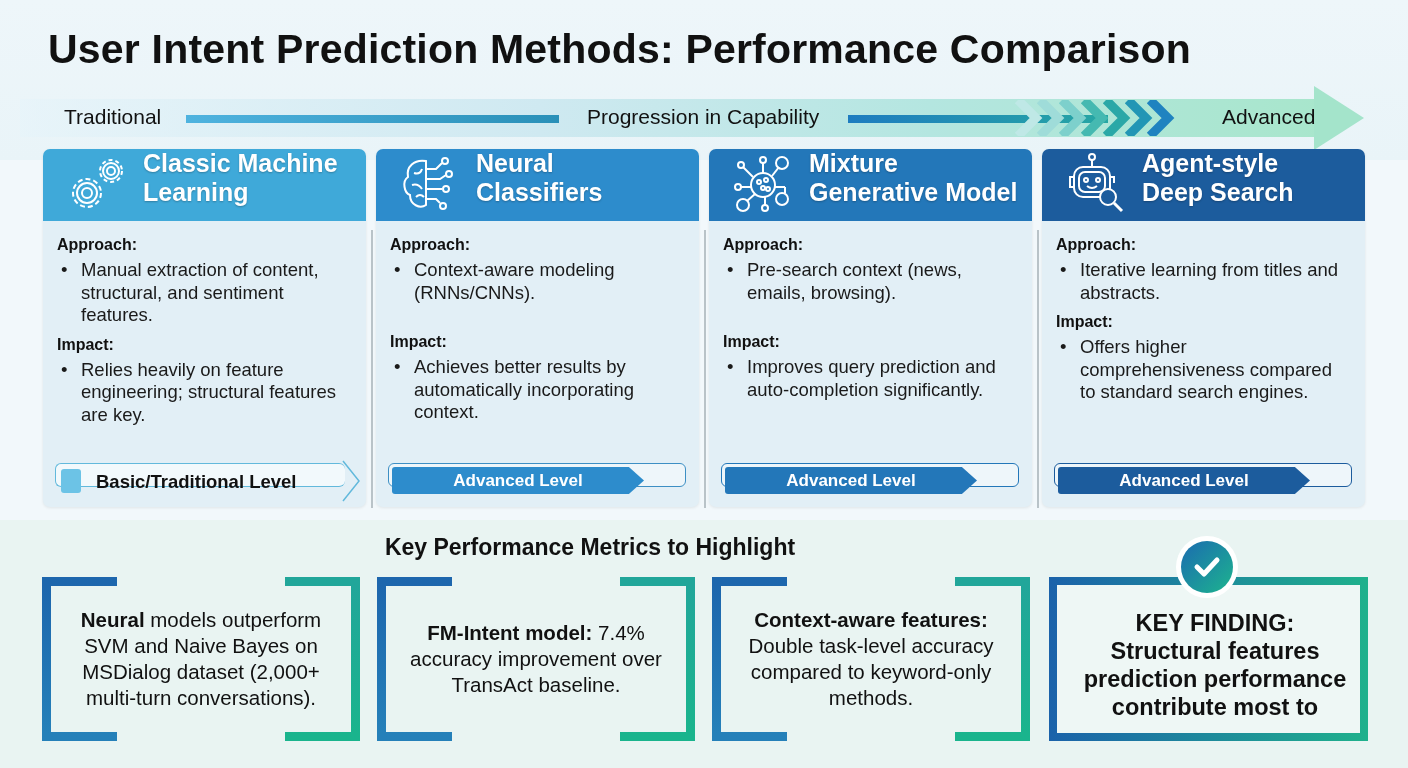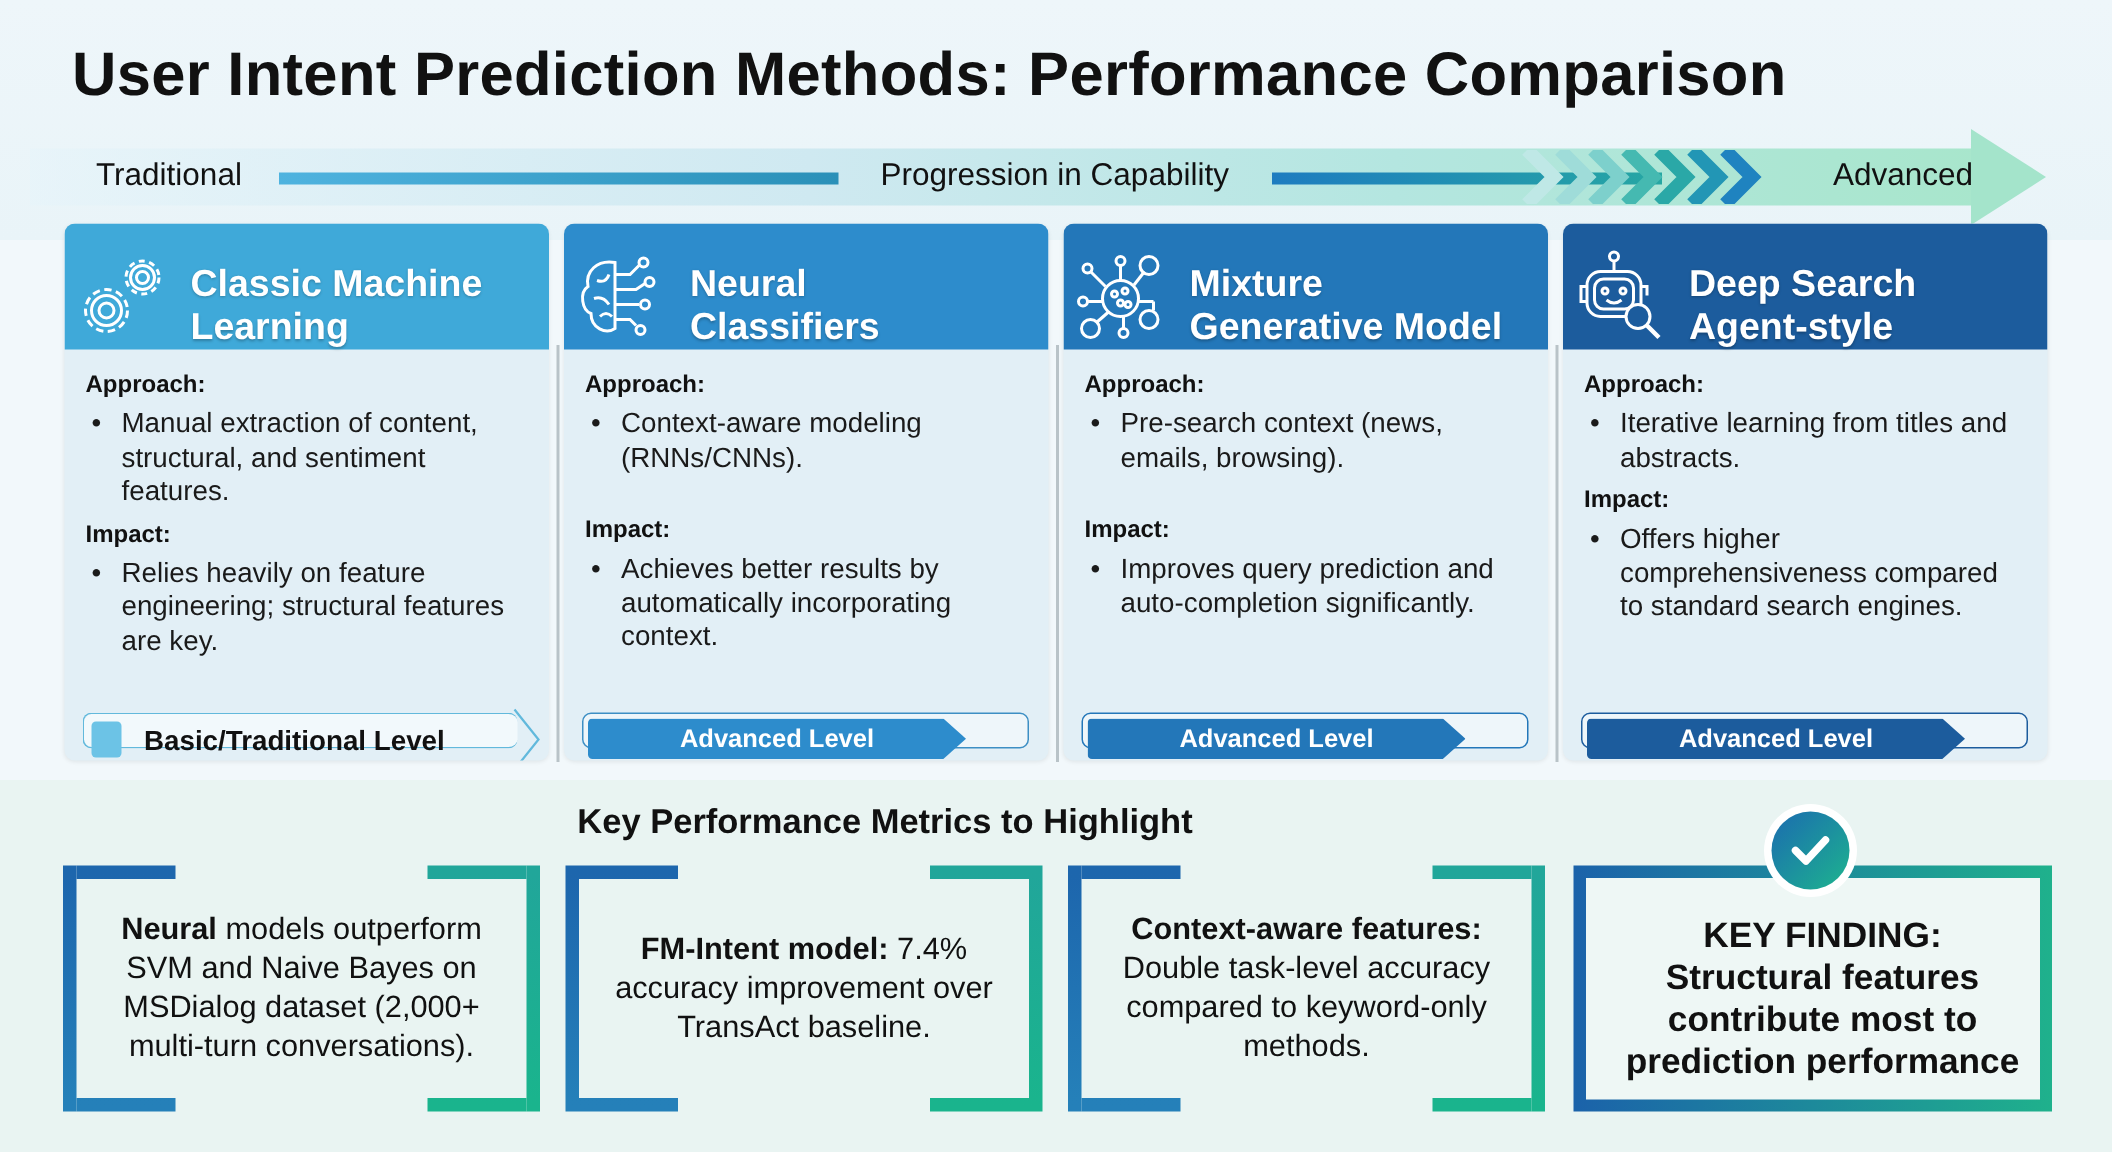--- a/index.html
+++ b/index.html
@@ -43,21 +43,21 @@
   .chevrons { position: absolute; left: 1010px; top: 100px; width: 180px; height: 36px; }
 
   
   .card {
     position: absolute; top: 149px; width: 323px; height: 358px;
     border-radius: 7px; overflow: hidden;
     background: #e2eff6;
     box-shadow: 0 1px 3px rgba(0,0,0,0.08);
   }
   .card-head {
-    height: 84px; display: flex; align-items: flex-end; padding-left: 4px;
+    height: 72px; display: flex; align-items: flex-start; padding-left: 20px;
   }
   .card-icon { width: 70px; height: 70px; flex: 0 0 70px; }
   .card-title {
     color: #fff; font-size: 25px; font-weight: 700; line-height: 29px; margin-left: 10px;
     text-shadow: 0 1px 2px rgba(0,0,0,0.25);
   }
   .card-body { padding: 12px 14px 0 14px; position: relative; height: 278px; }
   .sec-label { font-size: 16px; font-weight: 700; color: #111; line-height: 24px; }
   .bullet {
     display: flex; font-size: 18.5px; line-height: 22.5px; color: #1a1a1a; margin-top: 2px;
@@ -306,22 +306,22 @@
         <rect x="17" y="23" width="26" height="20" rx="6"></rect>
         <circle cx="24" cy="31" r="2"></circle>
           <circle cx="36" cy="31" r="2"></circle>
         <path d="M25 37 q5 4 10 0"></path>
         <path d="M12 28 h-4 v10 h4 M48 28 h4 v6"></path>
         <circle cx="46" cy="48" r="8" fill="#1c5c9d"></circle>
         <line x1="52" y1="54" x2="60" y2="62" stroke-width="3"></line>
       </g>
     </svg>
     <div class="card-title">
+      <div>Agent-style</div>
       <div>Deep Search</div>
-      <div>Agent-style</div>
     </div>
   </div>
   <div class="card-body">
     <div class="sec-label">Approach:</div>
     <div class="bullet">
         <span class="dot">•</span>
         <span class="txt">Iterative learning from titles and abstracts.</span>
       </div>
     <div class="gap-sm"></div>
     <div class="sec-label">Impact:</div>
@@ -359,22 +359,22 @@
   <div class="brk brk-r"></div>
   <div class="metric-text">
     <div><b>Context-aware features:</b><br><span> Double task-level accuracy compared to keyword-only methods.</span></div>
   </div>
 </div>
 
 <div class="key-box">
   <div class="key-text">
     <div>KEY FINDING:</div>
     <div>Structural features</div>
+    <div>prediction performance</div>
     <div>contribute most to</div>
-    <div>prediction performance</div>
   </div>
 </div>
 <div class="check-badge">
   <div class="check-inner">
     <svg width="30" height="30" viewBox="0 0 30 30">
       <polyline points="5,15 12,22 25,8" fill="none" stroke="#fff" stroke-width="5" stroke-linecap="round" stroke-linejoin="round"></polyline>
     </svg>
   </div>
 </div>
 

